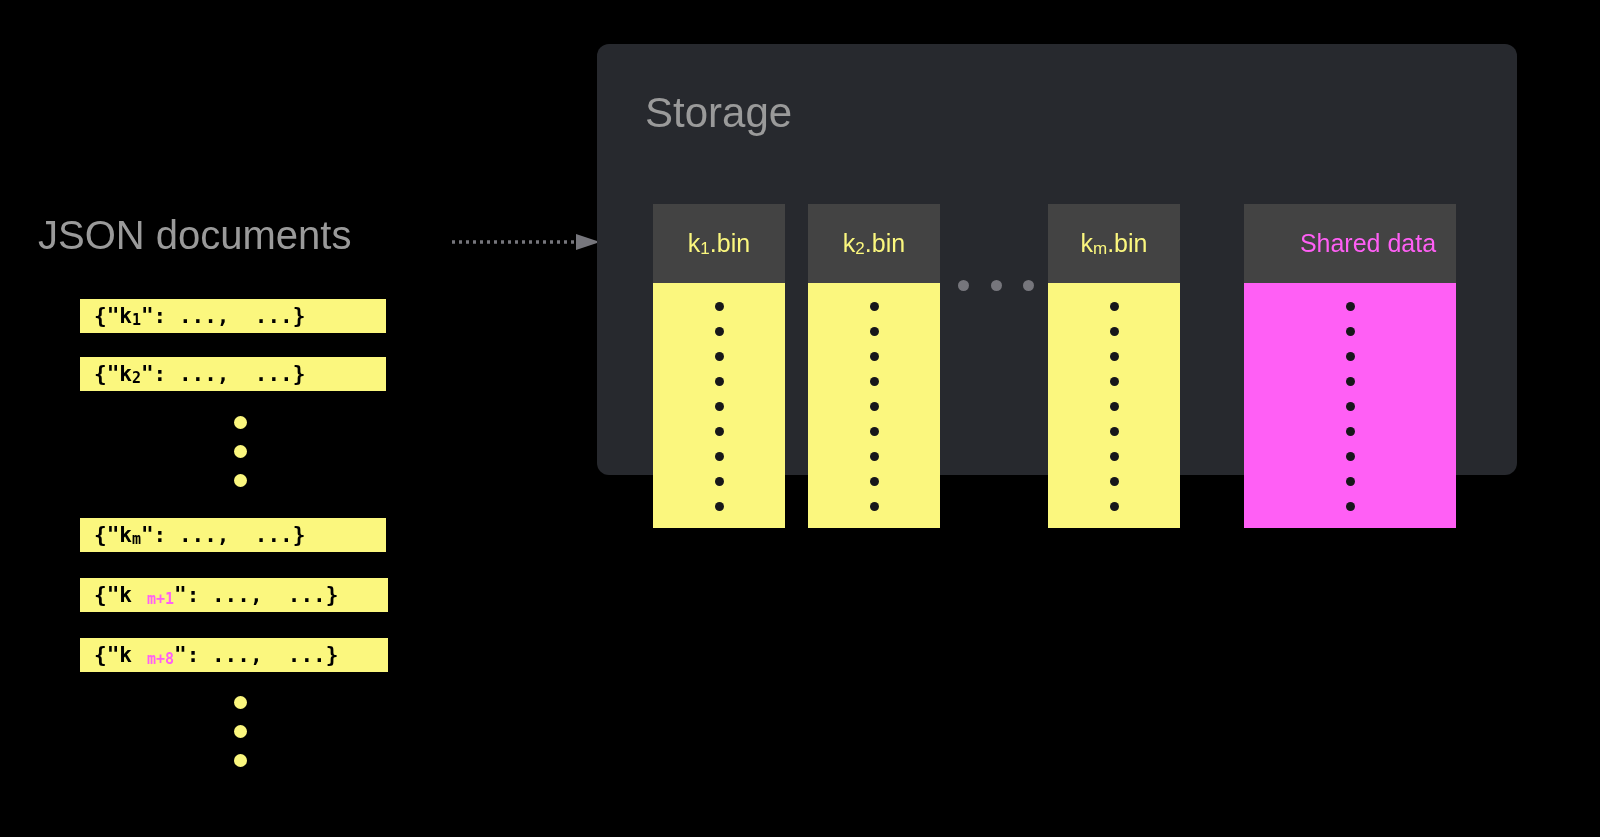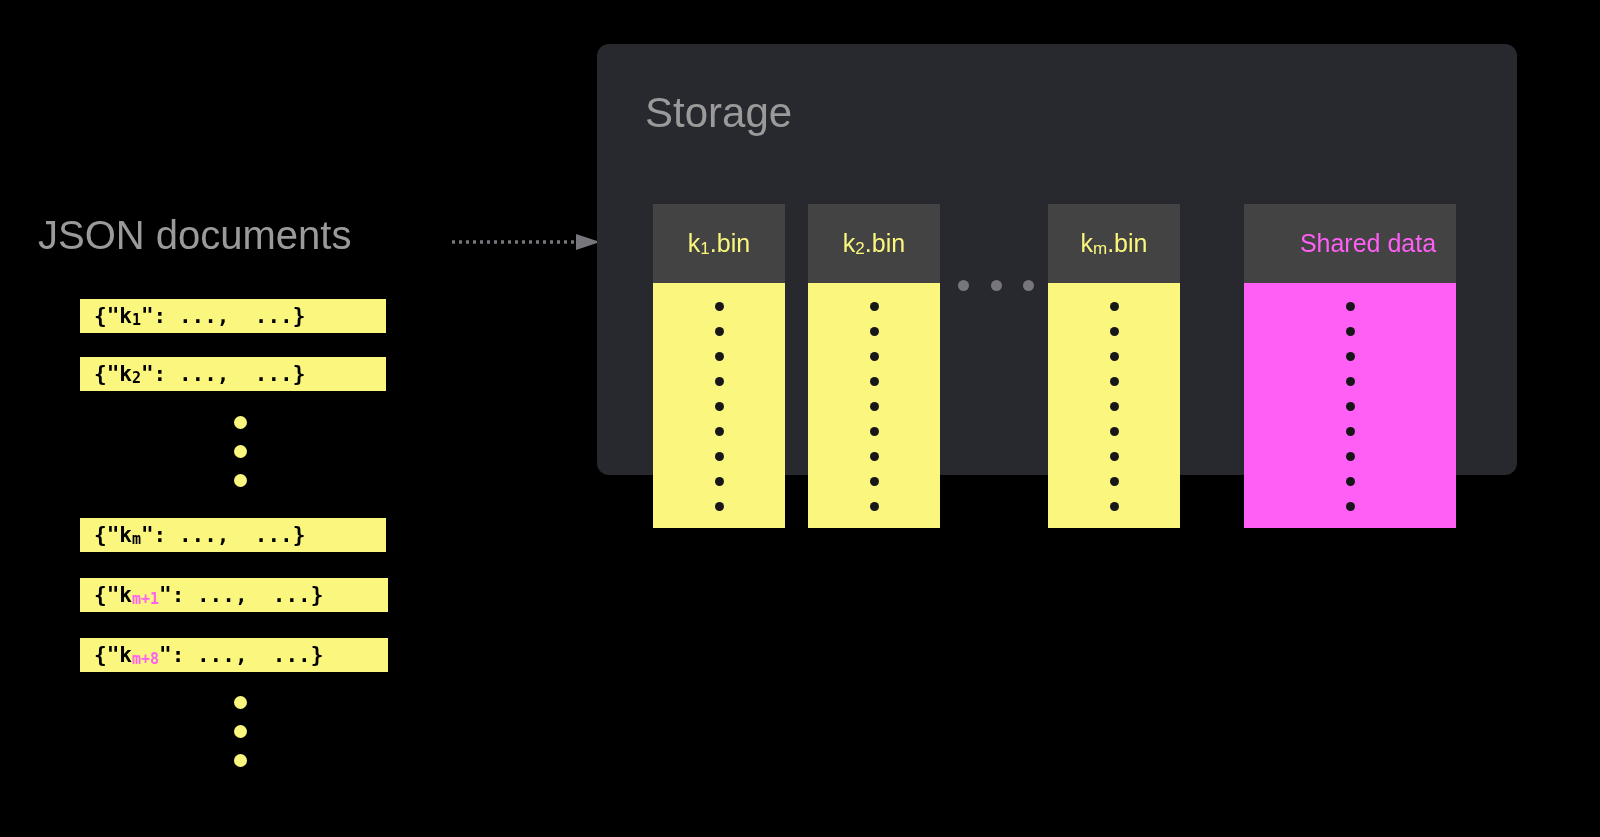--- a/index.html
+++ b/index.html
@@ -52,20 +52,21 @@
   }
   .doc-row .sub {
     font-size: 15px;
     vertical-align: sub;
     position: relative;
     top: 4px;
     font-weight: bold;
   }
   .doc-row .keyhi {
     color: #ff5ff5;
+    margin-left: 15px;
   }
 
   #doc-1 { top: 299px; width: 306px; }
   #doc-2 { top: 357px; width: 306px; }
   #doc-m { top: 518px; width: 306px; }
   #doc-m1 { top: 578px; width: 308px; }
   #doc-m2 { top: 638px; width: 308px; }
 
   .vdots {
     position: absolute;

